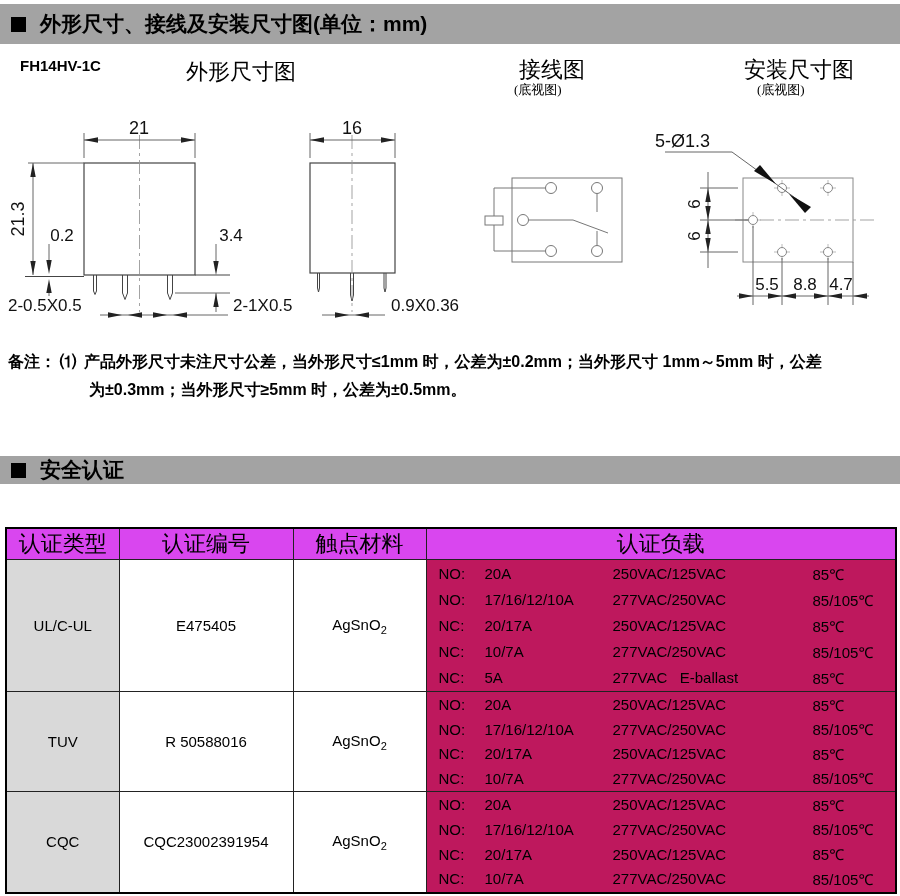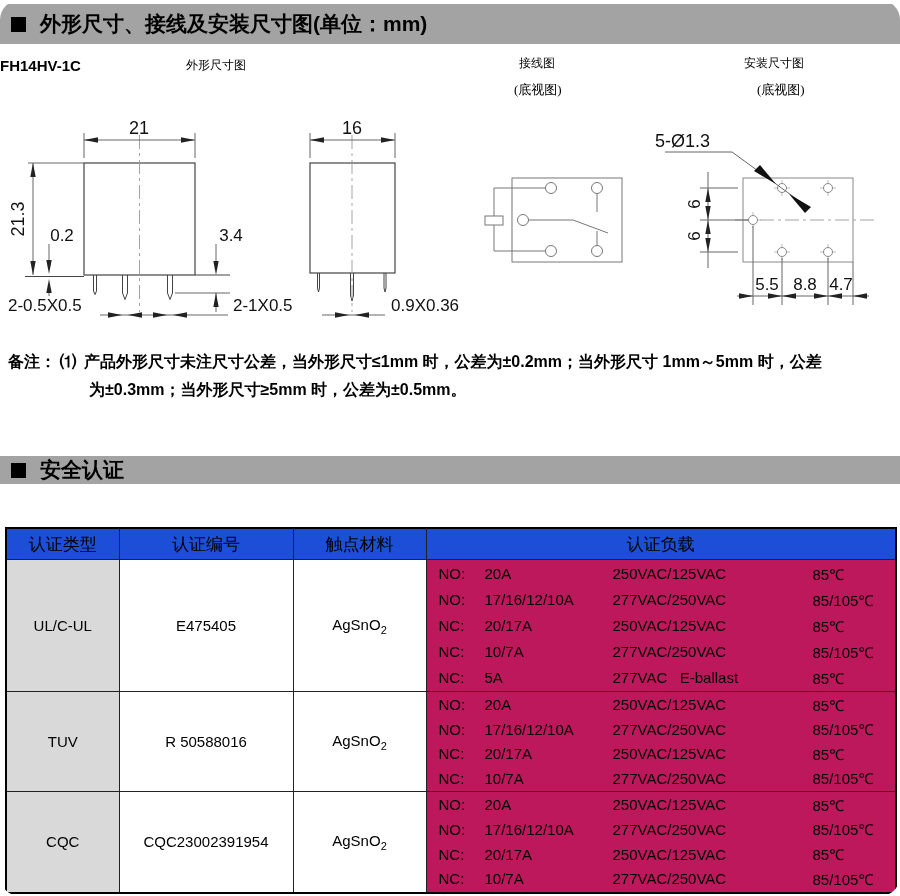--- a/index.html
+++ b/index.html
@@ -1,38 +1,38 @@
 <!DOCTYPE html>
 <html><head>
 <meta charset="utf-8">
 <style>
   html,body{margin:0;padding:0;background:#fff;}
   #page{position:relative;width:900px;height:896px;background:#fff;overflow:hidden;
-        font-family:"Liberation Sans",sans-serif;color:#000;border-radius:20px;}
+        font-family:"Liberation Sans",sans-serif;color:#000;}
   .section-bar{position:absolute;left:0;width:900px;background:#a3a3a3;display:flex;align-items:center;}
   #bar1{top:4px;height:40px;}
   #bar2{top:456px;height:28px;align-items:center;}
   .bar-square{width:15px;height:15px;background:#000;margin:0 14px 0 11px;flex:0 0 auto;}
   .bar-title{font-size:21px;font-weight:bold;color:#000;white-space:nowrap;}
   .serif{font-family:"Liberation Serif","DejaVu Serif",serif;}
-  .model{position:absolute;top:57px;left:0;font-size:15px;font-weight:bold;}
-  .dia-title{position:absolute;font-size:12px;}
+  .model{position:absolute;top:57px;left:0;font-size:15px;font-weight:bold;padding-left:20px;}
+  .dia-title{position:absolute;font-size:22px;}
   .dia-sub{position:absolute;font-size:13px;}
   #drawings{position:absolute;top:0;left:0;pointer-events:none;}
   #drawings text{font-family:"Liberation Sans",sans-serif;fill:#111;}
   .notes{position:absolute;font-size:16px;font-weight:bold;white-space:nowrap;}
   #note-line1{top:352px;left:8px;}
   #note-line2{top:380px;left:89px;}
   #note-line3{top:407px;left:63px;}
   .note-num{margin-right:8px;font-weight:bold;}
   .note-label{margin-right:4px;}
   #cert-table{position:absolute;top:527px;left:5px;width:890px;border-collapse:collapse;
               table-layout:fixed;border:2px solid #000;}
   #cert-table th,#cert-table td{border:1px solid #222;padding:0;}
-  #cert-table th{background:#1d4ed8;font-weight:normal;font-size:17px;height:30px;
+  #cert-table th{background:#d946ef;font-weight:normal;font-size:22px;height:30px;
                  font-family:"Liberation Serif","DejaVu Serif",serif;}
   .col-type{width:113px;} .col-num{width:174px;} .col-mat{width:133px;} .col-load{width:470px;}
   .type-cell{background:#d9d9d9;text-align:center;font-size:15px;}
   .num-cell,.mat-cell{text-align:center;font-size:15px;background:#fff;}
   .mat-cell sub{font-size:11px;}
   .load-cell{background:#be185d;vertical-align:middle;}
   .load-lines{display:flex;flex-direction:column;justify-content:space-around;padding-left:12px;}
   .r1 .load-lines{height:130px;} .r2 .load-lines{height:98px;} .r3 .load-lines{height:99px;}
   .row-ul{height:132px;} .row-tuv{height:100px;} .row-cqc{height:101px;}
   .load-line{display:flex;font-size:15px;align-items:center;}

